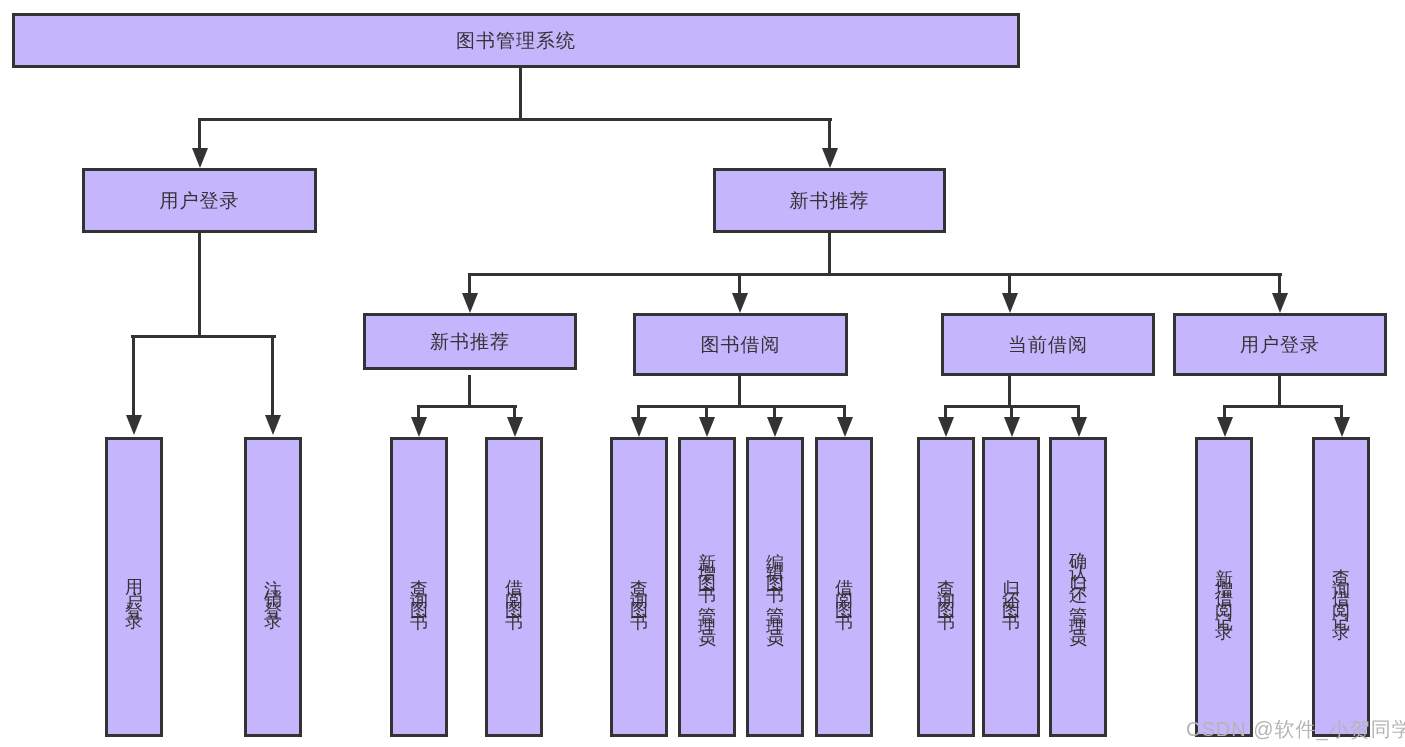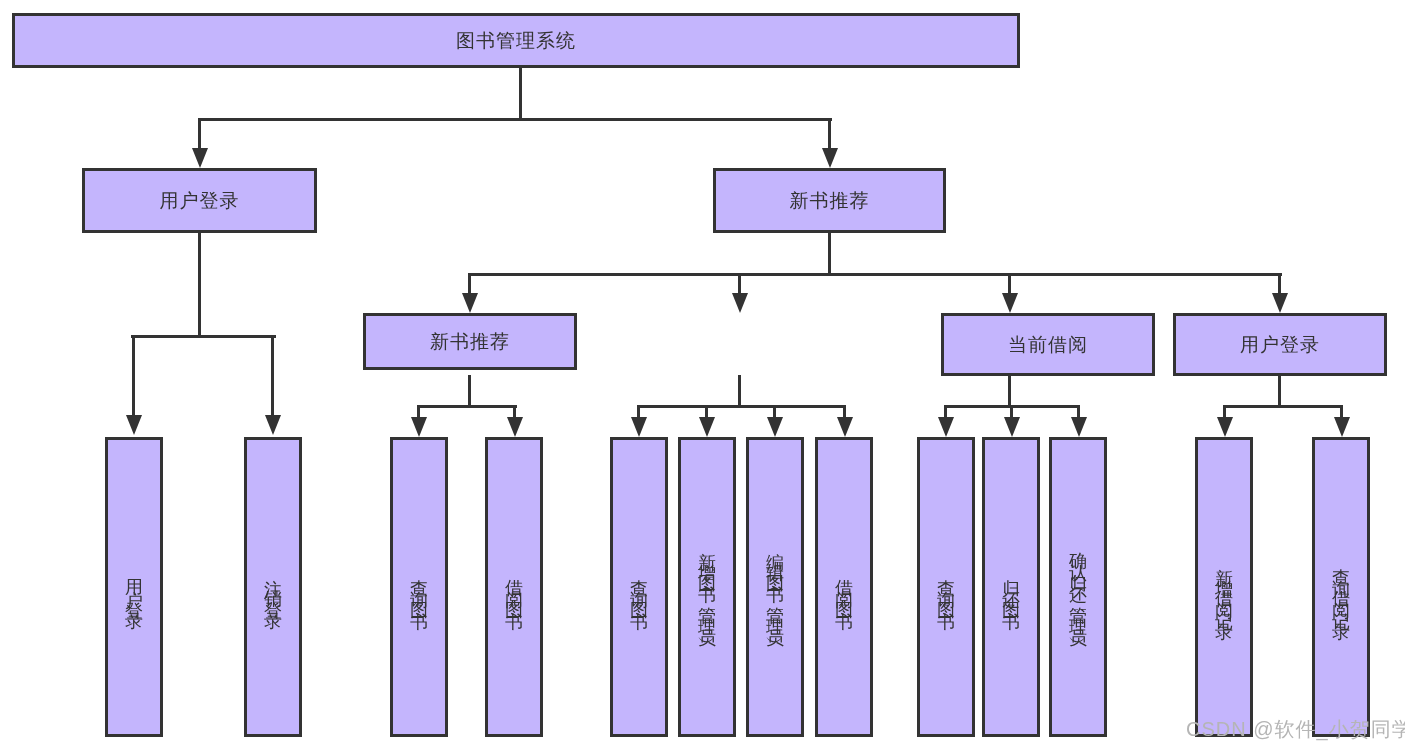--- a/index.html
+++ b/index.html
@@ -58,20 +58,21 @@
   <div class="line" style="left:468px;top:273px;width:3px;height:22px;"></div>
   <div class="tri" style="left:462px;top:293px;"></div>
   <div class="line" style="left:738px;top:273px;width:3px;height:22px;"></div>
   <div class="tri" style="left:732px;top:293px;"></div>
   <div class="line" style="left:1008px;top:273px;width:3px;height:22px;"></div>
   <div class="tri" style="left:1002px;top:293px;"></div>
   <div class="line" style="left:1278px;top:273px;width:3px;height:22px;"></div>
   <div class="tri" style="left:1272px;top:293px;"></div>
 
   <div class="box hbox" style="left:363px;top:313px;width:214px;height:57px;">新书推荐</div>
+  <div class="box hbox" style="left:633px;top:313px;width:215px;height:63px;">图书借阅</div>
   <div class="box hbox" style="left:903px;top:313px;width:214px;height:63px;margin-left:38px;">当前借阅</div>
   <div class="box hbox" style="left:1173px;top:313px;width:214px;height:63px;">用户登录</div>
 
   <div class="line" style="left:468px;top:375px;width:3px;height:30px;"></div>
   <div class="line" style="left:417px;top:405px;width:100px;height:3px;"></div>
   <div class="line" style="left:417px;top:405px;width:3px;height:14px;"></div>
   <div class="tri" style="left:411px;top:417px;"></div>
   <div class="line" style="left:513px;top:405px;width:3px;height:14px;"></div>
   <div class="tri" style="left:507px;top:417px;"></div>
 

